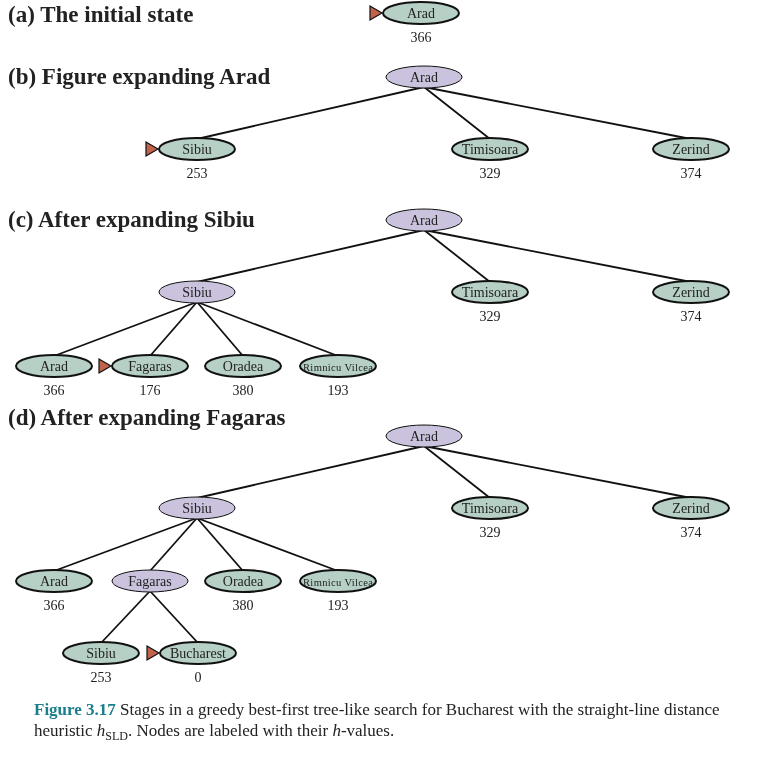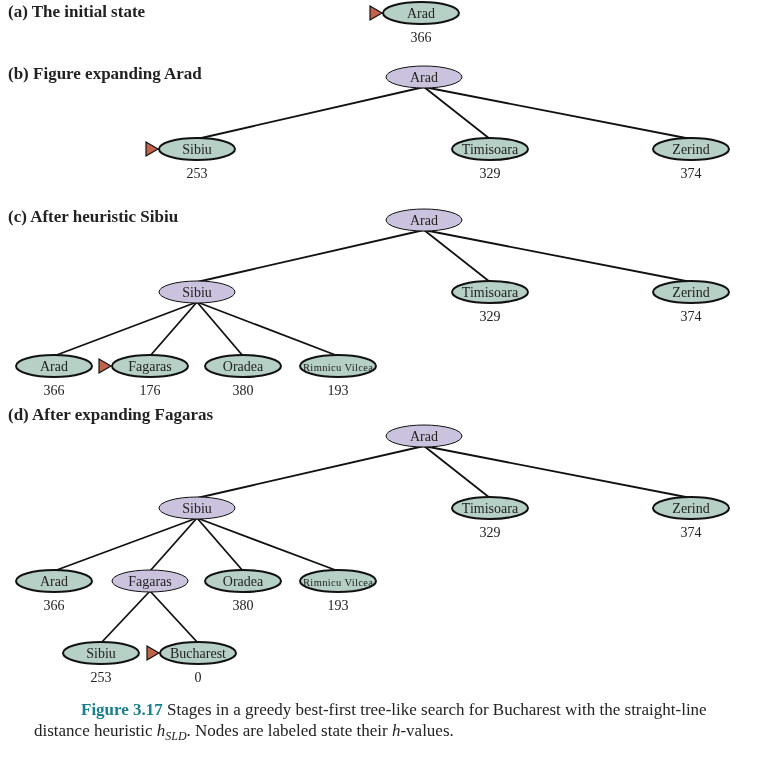--- a/index.html
+++ b/index.html
@@ -1,28 +1,28 @@
 <!DOCTYPE html>
 <html><head>
 <meta charset="utf-8">
 <style>
   html, body { margin:0; padding:0; background:#fff; }
   body { width:765px; height:757px; position:relative; overflow:hidden;
          font-family:"Liberation Serif", serif; color:#222; }
-  .stage-label { position:absolute; left:8px; font-weight:bold; font-size:17px; color:#222;text-align:right; }
+  .stage-label { position:absolute; left:8px; font-weight:bold; font-size:23px; color:#222;text-align:right; }
   svg { position:absolute; left:0; top:0; }
   .caption { position:absolute; left:34px; top:699px; width:700px; font-size:17px; line-height:21px; color:#222; }
-  .caption .fig { color:#1a7f8a; font-weight:bold;margin-left:47px; }
+  .caption .fig { color:#1a7f8a; font-weight:bold; }
 </style>
 </head>
 <body>
 
 <div class="stage-label" style="top:2px">(a) The initial state</div>
 <div class="stage-label" style="top:64px">(b) Figure expanding Arad</div>
-<div class="stage-label" style="top:207px">(c) After heuristic Sibiu</div>
+<div class="stage-label" style="top:207px">(c) After expanding Sibiu</div>
 <div class="stage-label" style="top:405px">(d) After expanding Fagaras</div>
 
 <svg id="tree" width="765" height="700">
     <line x1="424" y1="87" x2="197" y2="139" stroke="#111" stroke-width="1.8"></line>
     <line x1="424" y1="87" x2="490" y2="139" stroke="#111" stroke-width="1.8"></line>
     <line x1="424" y1="87" x2="691" y2="139" stroke="#111" stroke-width="1.8"></line>
     <line x1="424" y1="230" x2="197" y2="282" stroke="#111" stroke-width="1.8"></line>
     <line x1="424" y1="230" x2="490" y2="282" stroke="#111" stroke-width="1.8"></line>
     <line x1="424" y1="230" x2="691" y2="282" stroke="#111" stroke-width="1.8"></line>
     <line x1="197" y1="302" x2="54" y2="356" stroke="#111" stroke-width="1.8"></line>
@@ -147,14 +147,14 @@
     </g>
     <g>
       <ellipse cx="198" cy="653" rx="38" ry="11" fill="#b6d0c5" stroke="#111" stroke-width="2"></ellipse>
       <text x="198" y="658" text-anchor="middle" font-family="&quot;Liberation Serif&quot;, serif" font-size="14" fill="#222">Bucharest</text>
       <text x="198" y="682" text-anchor="middle" font-family="&quot;Liberation Serif&quot;, serif" font-size="14" fill="#222">0</text>
       <polygon points="147,646 159,653 147,660" fill="#c0634a" stroke="#111" stroke-width="1.2"></polygon>
     </g>
   </svg>
 
 <div class="caption">
-  <span class="fig">Figure 3.17</span><span> Stages in a greedy best-first tree-like search for Bucharest with the straight-line distance heuristic </span><i>h</i><sub style="font-style:italic;font-size:12px">SLD</sub><span>. Nodes are labeled state their </span><i>h</i><span>-values.</span>
+  <span class="fig">Figure 3.17</span><span> Stages in a greedy best-first tree-like search for Bucharest with the straight-line distance heuristic </span><i>h</i><sub style="font-size:12px">SLD</sub><span>. Nodes are labeled with their </span><i>h</i><span>-values.</span>
 </div>
 
 </body></html>

